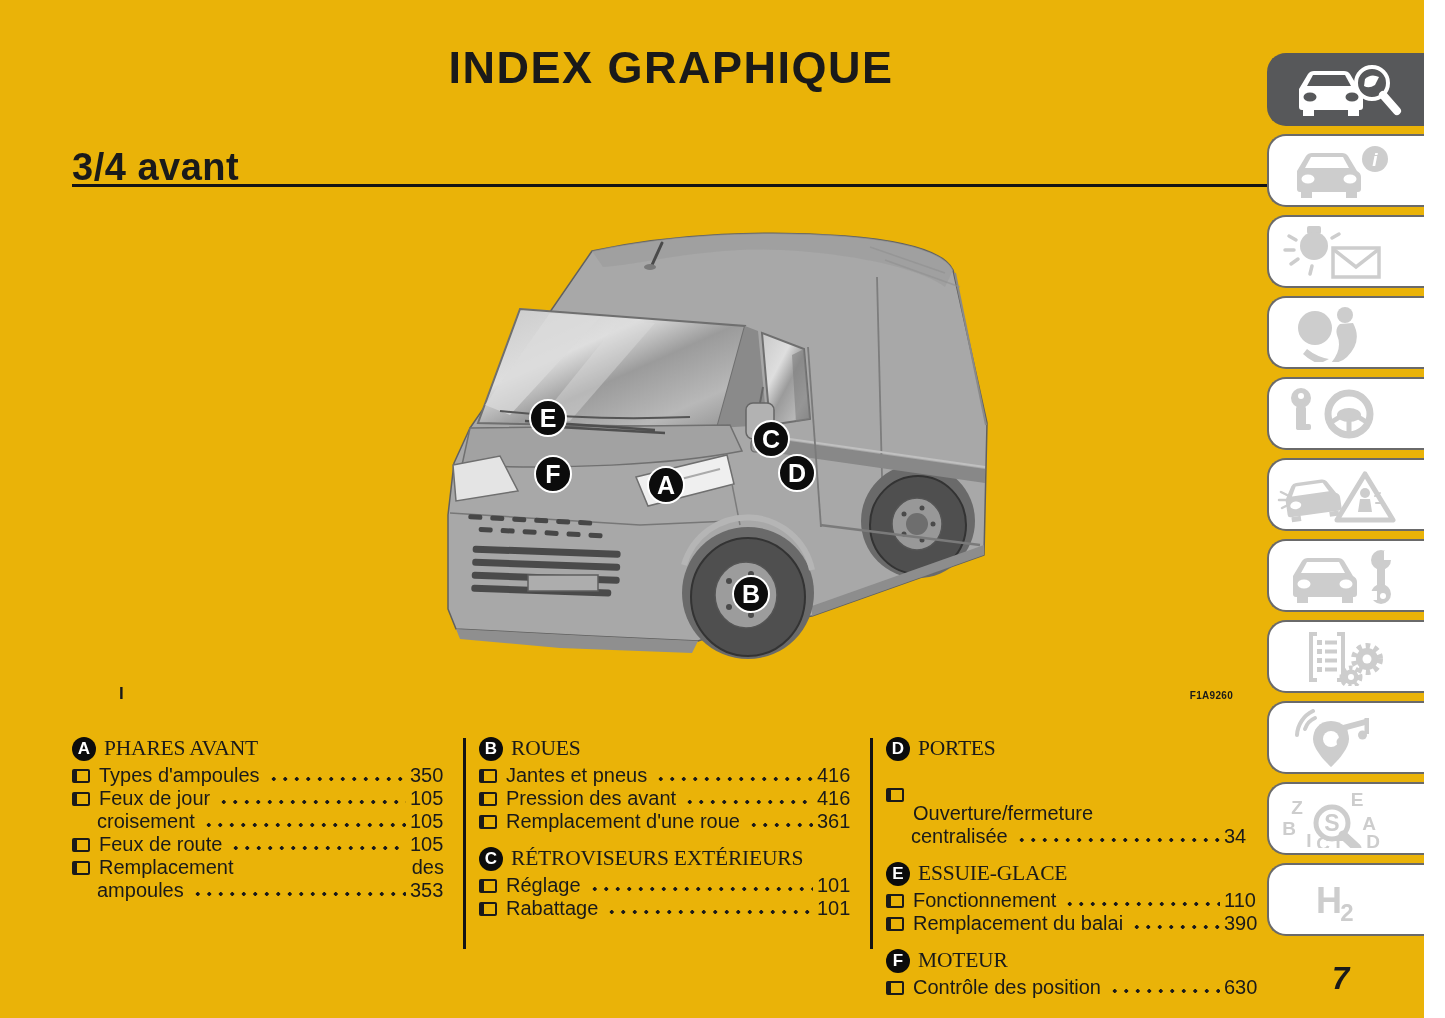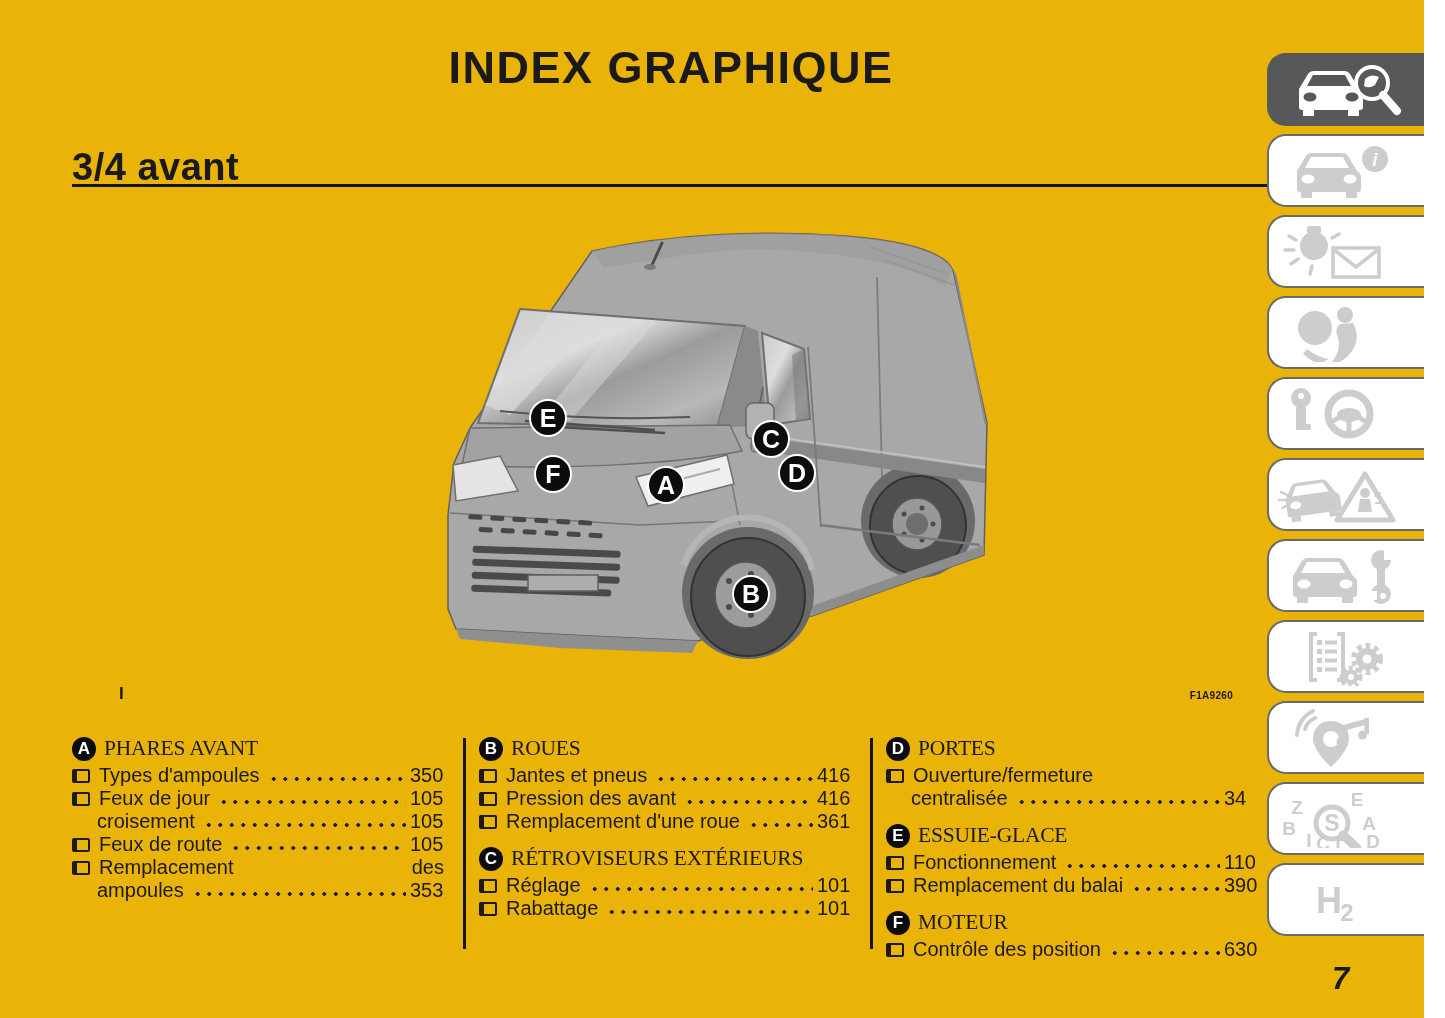--- a/index.html
+++ b/index.html
@@ -282,21 +282,21 @@
 
     <div class="col">
       <div class="sec">
         <div class="sec-h">
           <span class="badge">D</span>
           <span class="sec-title">PORTES</span>
         </div>
         <div class="item2">
           <div class="l1">
             <span class="cb"></span>
-            <span class="jl" style="text-align-last:left;">Ouverture/fermeture</span>
+            <span class="jl" style="text-align-last:left;margin-top:38px;">Ouverture/fermeture</span>
           </div>
           <div class="l2">
             <span class="lbl">centralisée</span>
             <span class="dots"></span>
             <span class="pg">34</span>
           </div>
         </div>
       </div>
       <div class="sec">
         <div class="sec-h">

